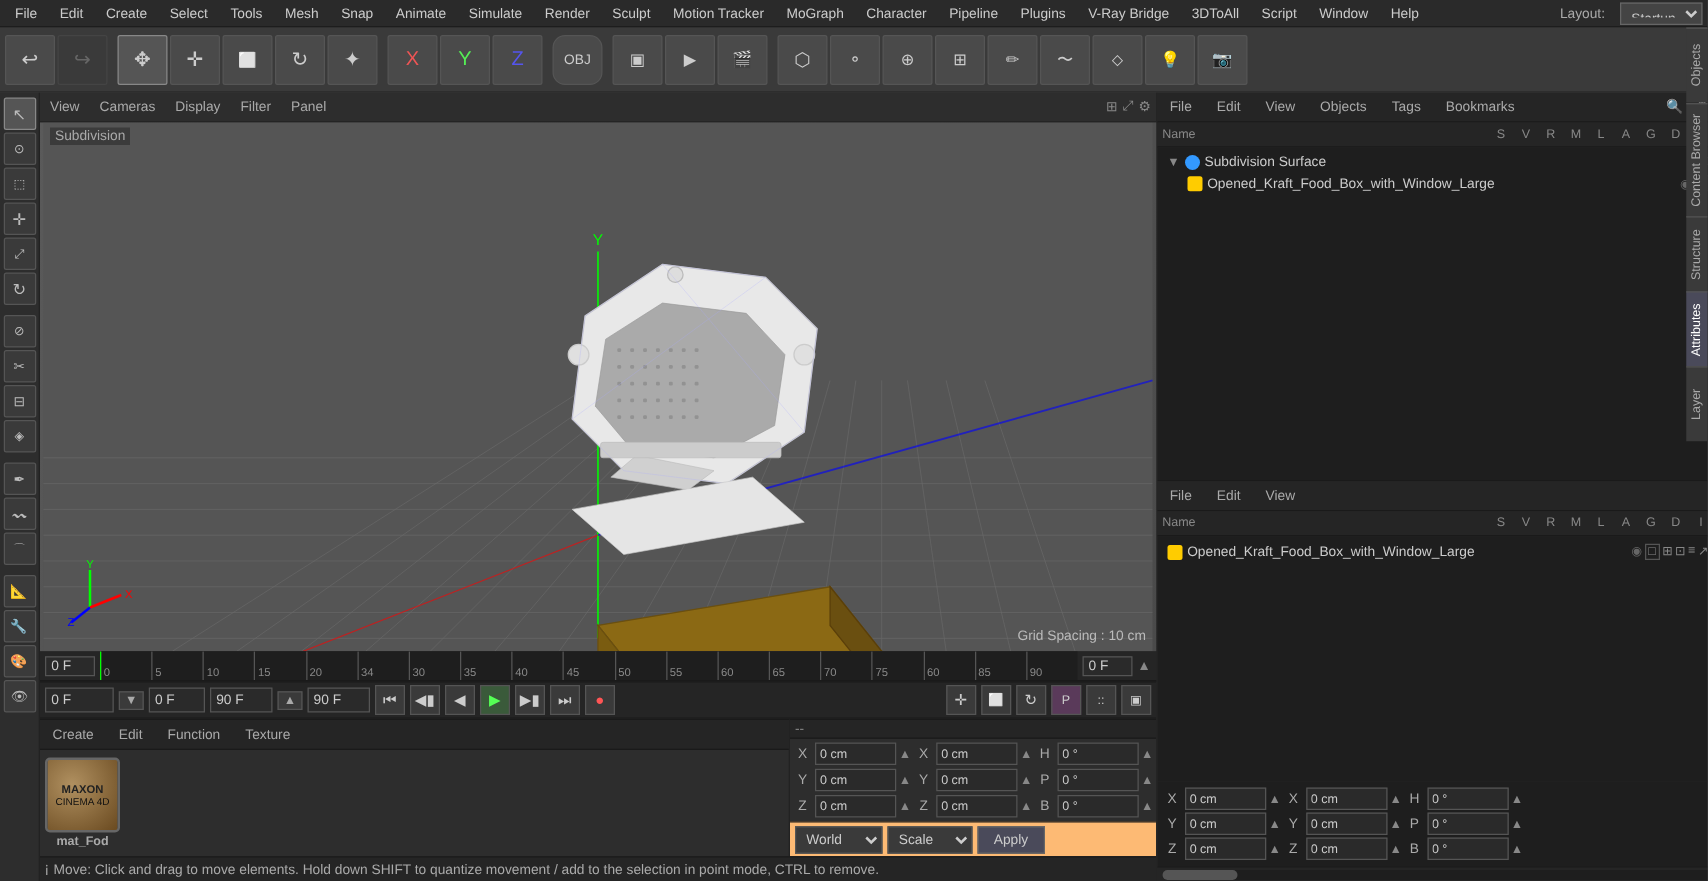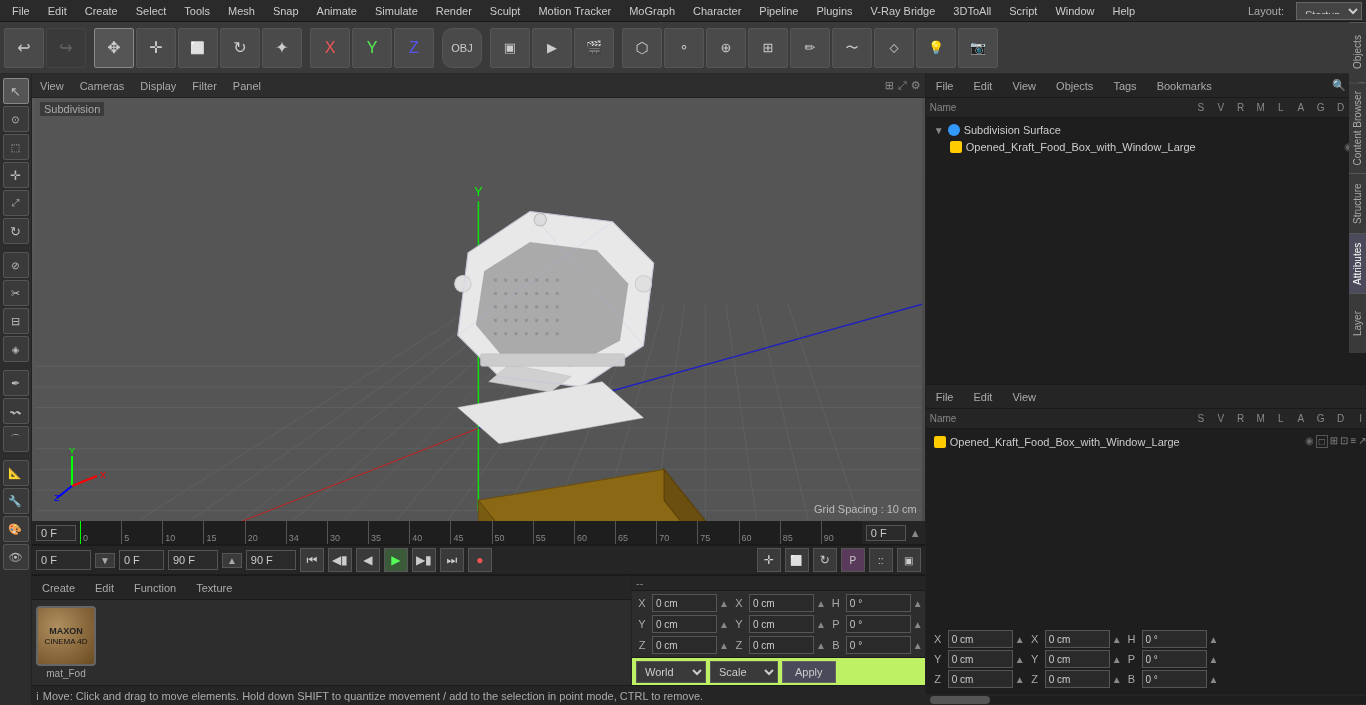--- a/index.html
+++ b/index.html
@@ -68,36 +68,36 @@
     .transport-bar { height: 30px; background: #252525; display: flex; align-items: center; padding: 0 4px; gap: 4px; border-top: 1px solid #1a1a1a; border-bottom: 1px solid #1a1a1a; flex-shrink: 0; }
     .transport-field { background: #2a2a2a; border: 1px solid #555; color: #ccc; font-size: 11px; padding: 1px 4px; height: 20px; width: 60px; }
     .transport-btn { width: 24px; height: 24px; background: #3a3a3a; border: 1px solid #555; display: flex; align-items: center; justify-content: center; cursor: pointer; font-size: 12px; color: #ccc; }
 
     
     .bottom-section { display: flex; height: 110px; flex-shrink: 0; }
     .material-panel { width: 600px; background: #2d2d2d; border-right: 1px solid #222; border-top: 1px solid #1a1a1a; display: flex; flex-direction: column; }
     .material-toolbar { height: 24px; background: #252525; display: flex; align-items: center; padding: 0 4px; gap: 8px; border-bottom: 1px solid #1a1a1a; }
     .material-content { flex: 1; display: flex; align-items: center; padding: 4px; gap: 4px; }
     .material-swatch { width: 60px; height: 60px; background: #888; border: 2px solid #666; border-radius: 4px; overflow: hidden; display: flex; align-items: center; justify-content: center; cursor: pointer; flex-shrink: 0; }
-    .material-label { font-size: 10px; color: #aaa; text-align: right; margin-top: 2px; }
+    .material-label { font-size: 10px; color: #aaa; text-align: right; margin-top: 2px; font-weight: bold; }
 
     
     .coords-panel { flex: 1; background: #2d2d2d; border-top: 1px solid #1a1a1a; display: flex; flex-direction: column; }
     .coords-header { height: 24px; background: #252525; display: flex; align-items: center; padding: 0 4px; border-bottom: 1px solid #1a1a1a; }
     .coords-content { flex: 1; display: flex; flex-direction: column; padding: 2px; gap: 1px; }
     .coord-row { display: flex; align-items: center; gap: 2px; height: 20px; }
     .coord-label { width: 16px; color: #aaa; font-size: 11px; text-align: center; }
     .coord-field { width: 65px; background: #2a2a2a; border: 1px solid #555; color: #ccc; font-size: 10px; padding: 1px 3px; height: 18px; }
 
     
     .status-bar { height: 20px; background: #252525; display: flex; align-items: center; padding: 0 4px; gap: 4px; border-top: 1px solid #1a1a1a; flex-shrink: 0; }
     .status-text { color: #aaa; font-size: 11px; }
 
     
-    .coords-bottom-bar { height: 28px; background: #bef264; display: flex; align-items: center; padding: 0 4px; gap: 4px; border-top: 1px solid #1a1a1a; flex-shrink: 0; }
+    .coords-bottom-bar { height: 28px; background: #fdba74; display: flex; align-items: center; padding: 0 4px; gap: 4px; border-top: 1px solid #1a1a1a; flex-shrink: 0; }
     .world-select { background: #3a3a3a; border: 1px solid #555; color: #ccc; font-size: 11px; padding: 1px 4px; height: 22px; width: 70px; }
     .apply-btn { background: #4a4a5a; border: 1px solid #666; color: #ccc; font-size: 11px; padding: 2px 12px; cursor: pointer; height: 22px; }
     .scale-select { background: #3a3a3a; border: 1px solid #555; color: #ccc; font-size: 11px; padding: 1px 4px; height: 22px; width: 68px; }
 
     
     .viewport-svg { position: absolute; inset: 0; width: 100%; height: 100%; }
     .tick-item { flex: 1; border-left: 1px solid #555; font-size: 9px; color: #888; padding-left: 2px; height: 24px; display: flex; align-items: flex-end; padding-bottom: 2px; }
     .vtab { writing-mode: vertical-rl; transform: rotate(180deg); padding: 8px 3px; font-size: 10px; color: #aaa; cursor: pointer; border-bottom: 1px solid #555; background: #3a3a3a; white-space: nowrap; min-height: 60px; display: flex; align-items: center; justify-content: center; }
 
     

